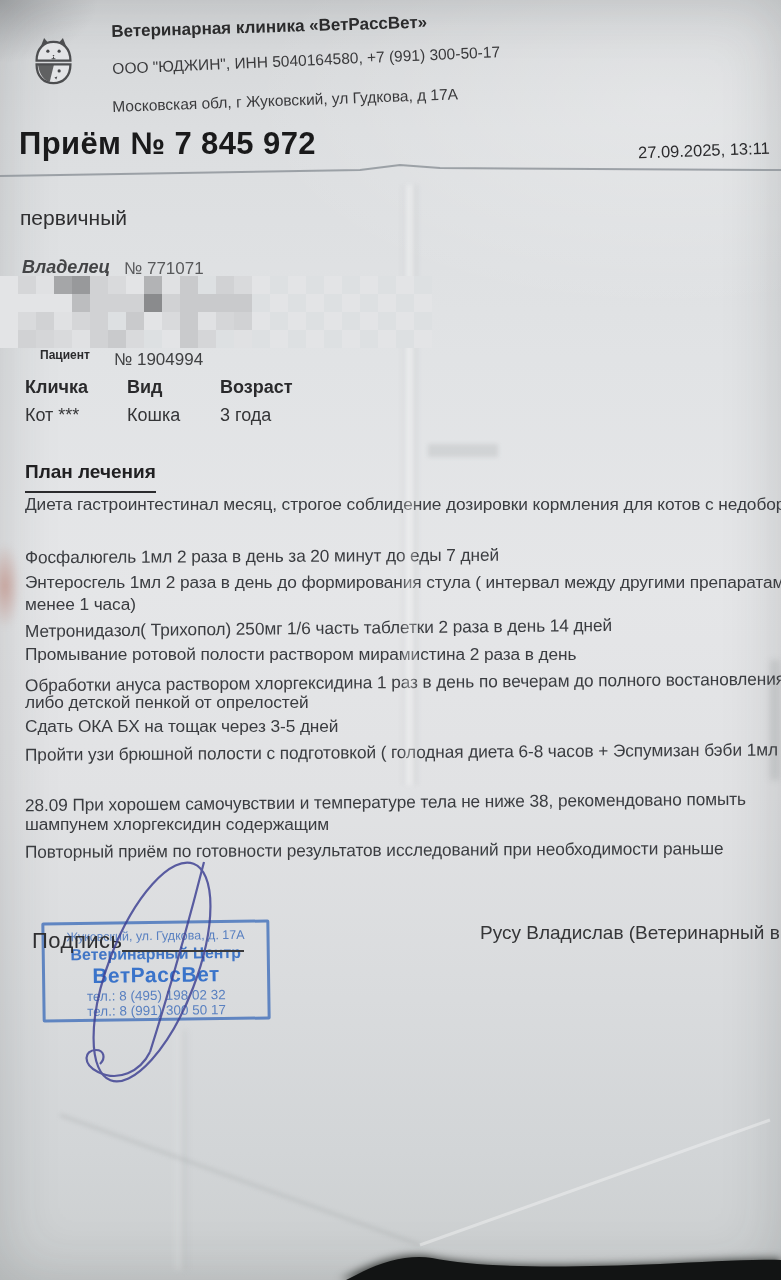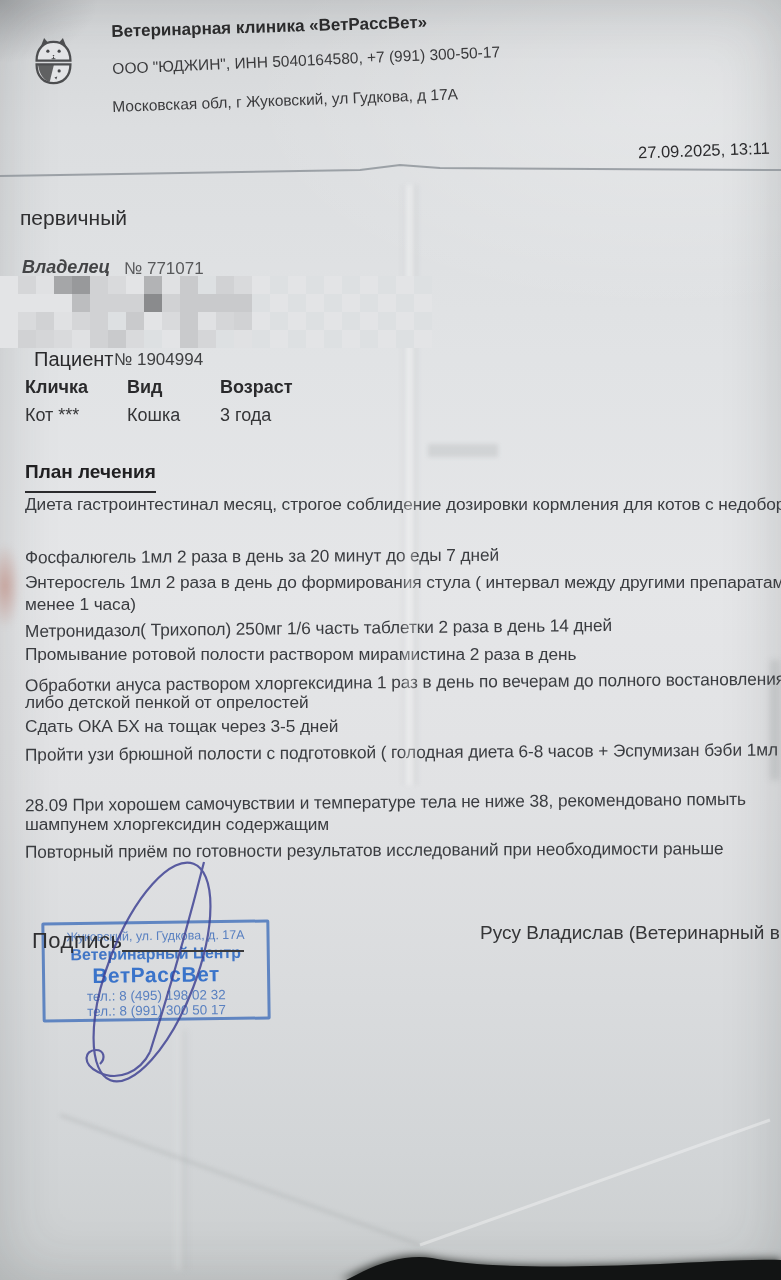--- a/index.html
+++ b/index.html
@@ -16,21 +16,21 @@
   
   .clinic-name{left:111px;top:22px;font-size:17px;font-weight:bold;color:#2b2b2c;transform:rotate(-1.7deg);transform-origin:left top;}
   .clinic-line2{left:112px;top:60px;font-size:15.5px;color:#3a3a3c;transform:rotate(-2.5deg);transform-origin:left top;}
   .clinic-line3{left:112px;top:98px;font-size:15.5px;color:#3a3a3c;transform:rotate(-2.1deg);transform-origin:left top;}
   .visit-title{left:19px;top:126px;font-size:31px;font-weight:bold;color:#1a1a1b;letter-spacing:.4px;}
   .visit-date{left:638px;top:141px;font-size:16.5px;color:#2b2b2d;transform:rotate(-2deg);}
   .visit-type{left:20px;top:206px;font-size:21px;color:#2e2e30;}
   
   .owner-label{left:22px;top:257px;font-size:18px;font-weight:bold;color:#333436;opacity:.9;font-style:italic;}
   .owner-number{left:124px;top:259px;font-size:17px;color:#58595b;}
-  .patient-label{left:34px;top:348px;font-size:20px;font-weight:normal;color:#2a2a2c;}
+  .patient-label{left:40px;top:348px;font-size:12px;font-weight:bold;color:#2a2a2c;}
   .patient-number{left:114px;top:350px;font-size:17px;color:#3f4042;}
   .th{font-size:18px;font-weight:bold;color:#2a2a2c;top:377px;}
   .td{font-size:18px;color:#343537;top:405px;}
   .c0{left:25px;} .c1{left:127px;} .c2{left:220px;}
   
   .plan-heading{left:25px;top:461px;font-size:19px;font-weight:bold;color:#202022;border-bottom:2px solid #2b2b2d;padding-bottom:8px;}
   .pl{left:25px;font-size:17.3px;color:#3a3c40;letter-spacing:-0.1px;}
   
   .sig-label{left:32px;top:928px;font-size:22px;color:#2f2f31;letter-spacing:.5px;z-index:6;}
   .sig-line{left:122px;top:950px;width:122px;border-top:2px solid #3a3a3c;z-index:6;}
@@ -86,20 +86,21 @@
     <path d="M7 30 C7 43 15 50 25 50 C35 50 43 43 43 30 Z" fill="#e3e4e6" stroke="#4d4e50" stroke-width="2.4"></path>
     <path d="M8.5 30 C10 41 15 47 21 48.5 L25.5 30 Z" fill="#4d4e50" opacity=".88"></path>
     <circle cx="31" cy="37" r="1.7" fill="#454648"></circle>
     <path d="M26 44 L29 43 L28 46 Z" fill="#454648"></path>
   </svg>
 
   <div class="abs clinic-name">Ветеринарная клиника «ВетРассВет»</div>
   <div class="abs clinic-line2">ООО "ЮДЖИН", ИНН 5040164580, +7 (991) 300-50-17</div>
   <div class="abs clinic-line3">Московская обл, г Жуковский, ул Гудкова, д 17А</div>
 
+  <div class="abs visit-title">Приём № 7 845 972</div>
   <div class="abs visit-date">27.09.2025, 13:11</div>
 
   <svg class="under" width="781" height="1280" style="z-index:2;">
     <polyline points="0,176 360,170 400,165 440,168 781,170" fill="none" stroke="#8f959b" stroke-width="2" opacity=".85"></polyline>
   </svg>
 
   <div class="abs visit-type">первичный</div>
 
   <div class="abs owner-label">Владелец</div>
   <div class="abs owner-number">№ 771071</div>

